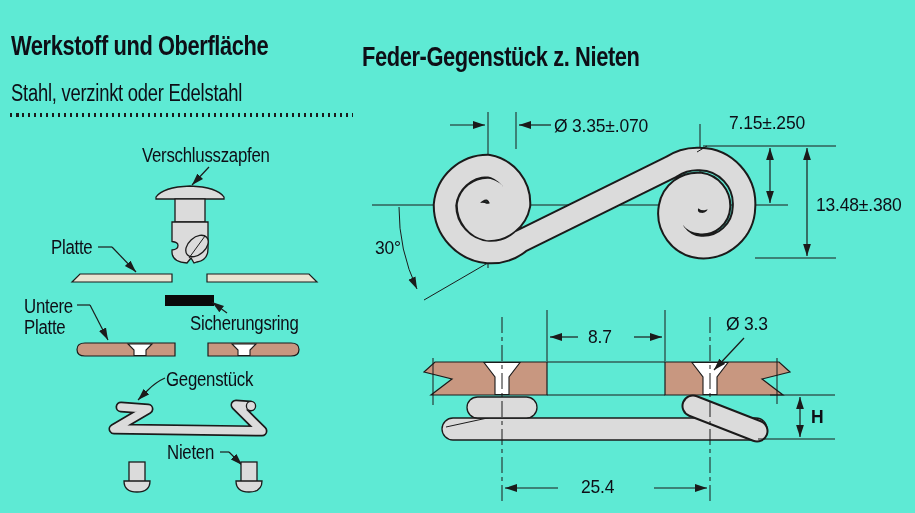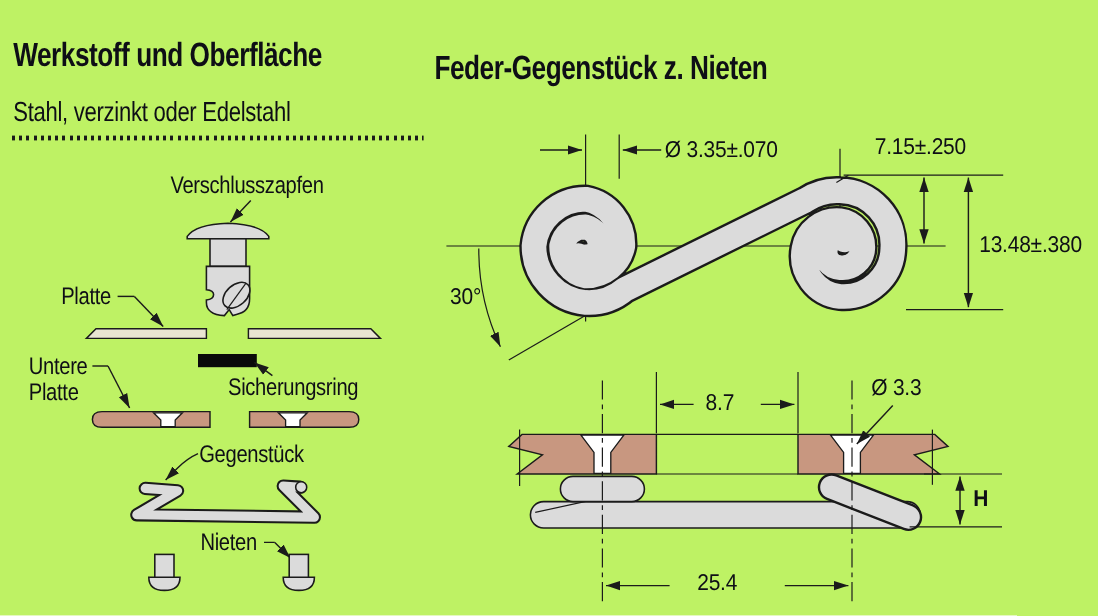--- a/index.html
+++ b/index.html
@@ -1,16 +1,16 @@
 <!DOCTYPE html>
 <html><head>
 <meta charset="utf-8">
 <style>
   html,body{margin:0;padding:0;background:#ffffff;}
-  .page{position:relative;width:915px;height:513px;background:#bef264;overflow:hidden;
+  .page{position:relative;width:915px;height:513px;background:#5eead4;overflow:hidden;
         font-family:"Liberation Sans","DejaVu Sans",sans-serif;color:#0e0e16;}
   .abs{position:absolute;white-space:nowrap;}
   .t-title{font-size:28px;font-weight:bold;letter-spacing:-0.5px;
            transform:scaleX(0.78);transform-origin:0 0;}
   .t-sub{font-size:23px;letter-spacing:-0.3px;transform:scaleX(0.80);transform-origin:0 0;}
   .t-label{font-size:20px;letter-spacing:-0.3px;transform:scaleX(0.84);transform-origin:0 0;}
   .t-dim{font-size:19px;letter-spacing:-0.2px;transform:scaleX(0.92);transform-origin:0 0;}
   .t-bold{font-weight:bold;}
   .dotted-rule{position:absolute;left:10px;top:113px;width:343px;height:4px;
       background:repeating-linear-gradient(90deg,#1a1a1a 0 2.5px,transparent 2.5px 6px);}

